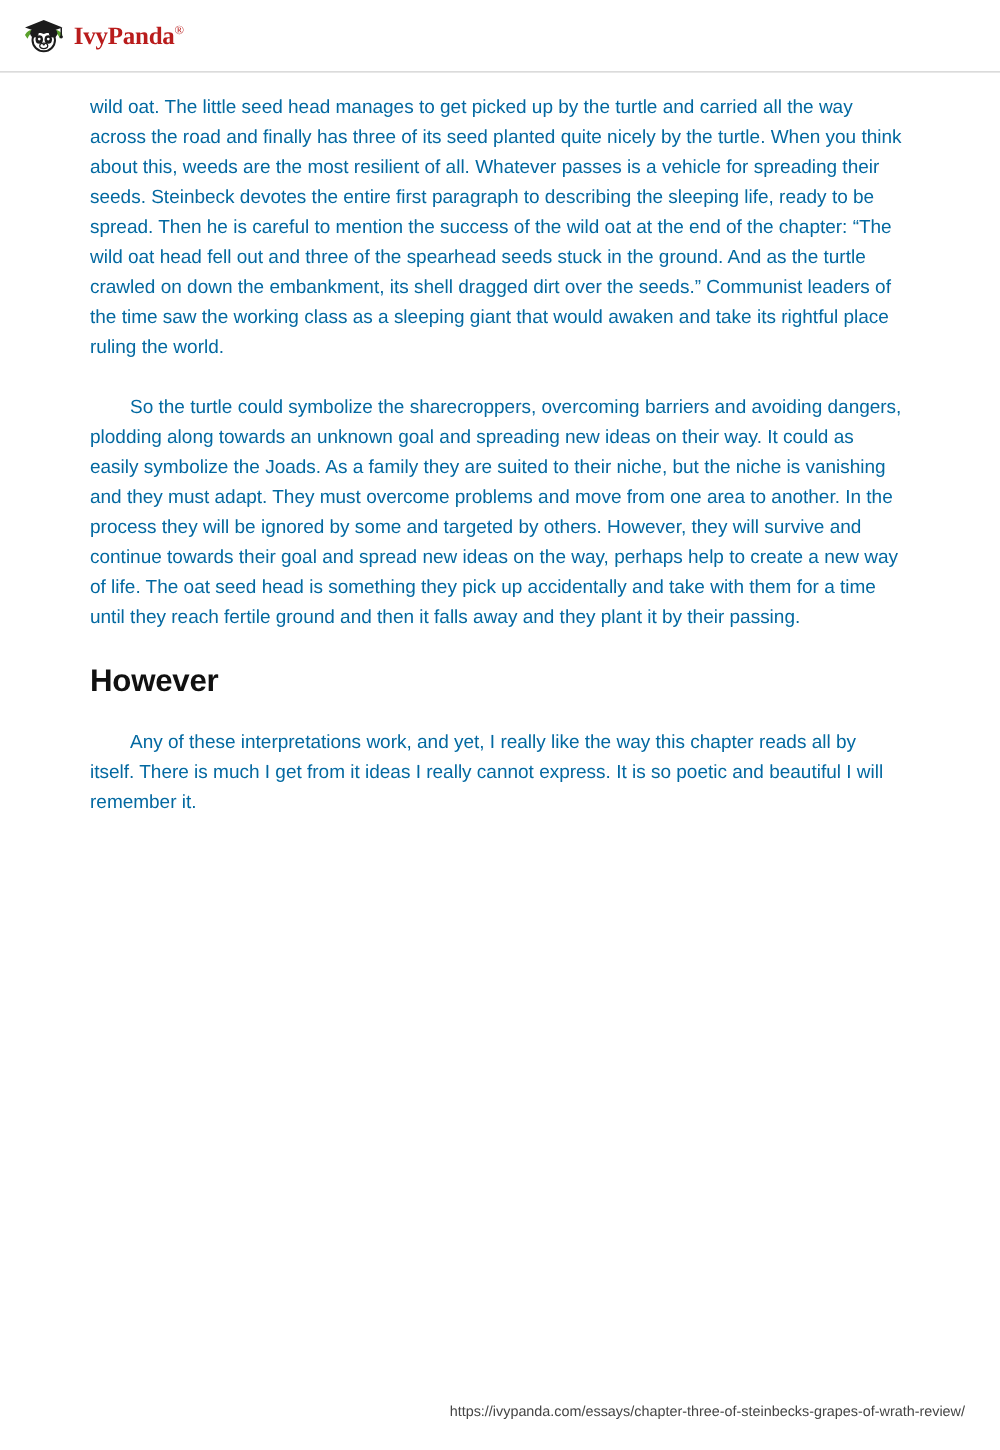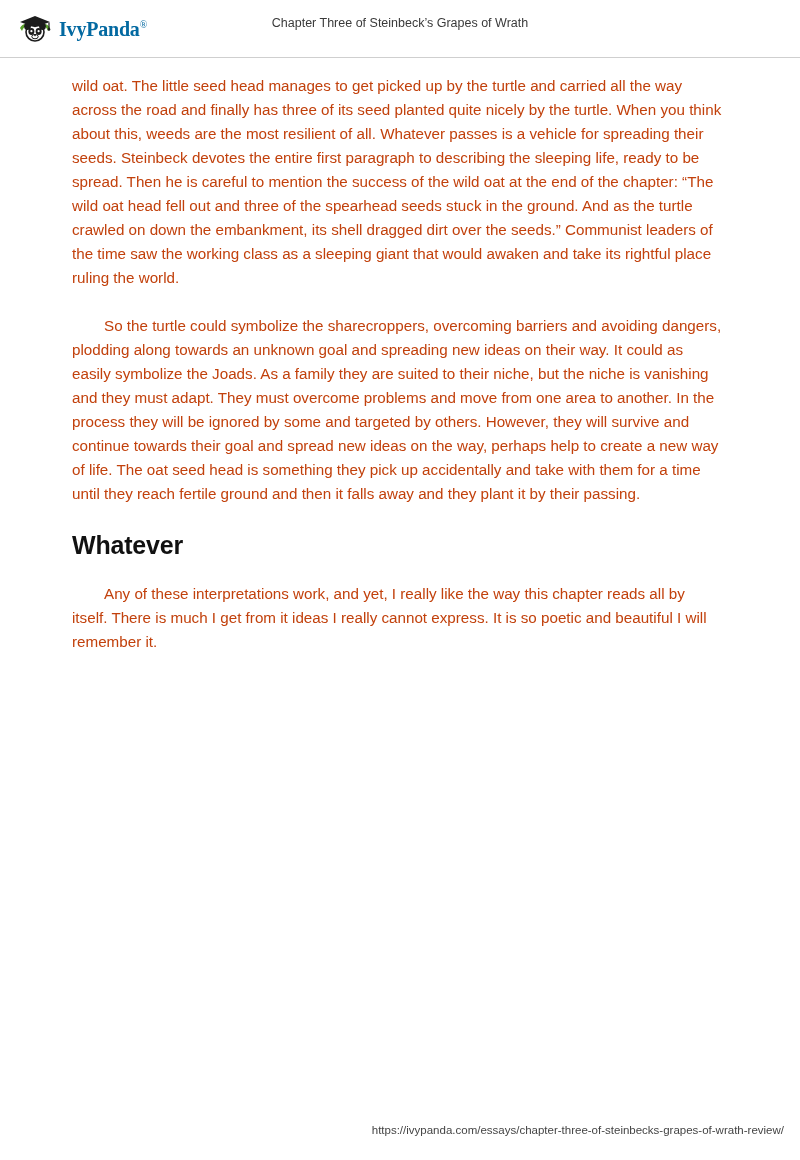--- a/index.html
+++ b/index.html
@@ -37,21 +37,21 @@
   .brand-logo {
     width: 34px;
     height: 30px;
     position: relative;
     display: block;
   }
   .brand-name {
     font-family: "Liberation Serif", serif;
     font-size: 20px;
     font-weight: bold;
-    color: #0369a1;
+    color: #b91c1c;
     letter-spacing: -0.2px;
     position: relative;
   }
   .brand-name .reg {
     font-size: 10px;
     vertical-align: super;
     font-weight: normal;
   }
   .header-title {
     position: absolute;
@@ -67,21 +67,21 @@
   
   .content {
     position: absolute;
     left: 72px;
     top: 74px;
     width: 652px;
   }
   .para {
     font-size: 15.2px;
     line-height: 24px;
-    color: #c2410c;
+    color: #0369a1;
     margin: 0 0 24px 0;
     text-align: left;
   }
   .para.indent {
     text-indent: 32px;
     margin-top: 12px;
   }
   .section-title {
     font-size: 25px;
     font-weight: bold;
@@ -91,21 +91,21 @@
     letter-spacing: -0.2px;
   }
 
   
   .page-footer {
     position: absolute;
     left: 0;
     bottom: 22px;
     width: 800px;
     text-align: right;
-    padding-right: 16px;
+    padding-right: 28px;
     box-sizing: border-box;
   }
   .footer-url {
     font-size: 11.5px;
     color: #444444;
     text-decoration: none;
   }
 </style>
 </head>
 <body>
@@ -134,29 +134,28 @@
 
         <polygon points="17,2 32,8 17,13.2 2,8" fill="#1c1c1c"></polygon>
         <rect x="12" y="9.2" width="10" height="3.2" fill="#1c1c1c"></rect>
         <line x1="31" y1="8.4" x2="31" y2="15" stroke="#1c1c1c" stroke-width="1.2"></line>
         <circle cx="31" cy="15.4" r="1.3" fill="#1c1c1c"></circle>
       </svg>
     </span>
     <span class="brand-name"><span>IvyPanda</span><span class="reg">®</span></span>
   </div>
 
-  <div class="header-title">Chapter Three of Steinbeck’s Grapes of Wrath</div>
 </div>
 
 <div class="content">
 
   <p class="para">wild oat. The little seed head manages to get picked up by the turtle and carried all the way across the road and finally has three of its seed planted quite nicely by the turtle. When you think about this, weeds are the most resilient of all. Whatever passes is a vehicle for spreading their seeds. Steinbeck devotes the entire first paragraph to describing the sleeping life, ready to be spread. Then he is careful to mention the success of the wild oat at the end of the chapter: “The wild oat head fell out and three of the spearhead seeds stuck in the ground. And as the turtle crawled on down the embankment, its shell dragged dirt over the seeds.” Communist leaders of the time saw the working class as a sleeping giant that would awaken and take its rightful place ruling the world.</p>
 
   <p class="para indent">So the turtle could symbolize the sharecroppers, overcoming barriers and avoiding dangers, plodding along towards an unknown goal and spreading new ideas on their way. It could as easily symbolize the Joads. As a family they are suited to their niche, but the niche is vanishing and they must adapt. They must overcome problems and move from one area to another. In the process they will be ignored by some and targeted by others. However, they will survive and continue towards their goal and spread new ideas on the way, perhaps help to create a new way of life. The oat seed head is something they pick up accidentally and take with them for a time until they reach fertile ground and then it falls away and they plant it by their passing.</p>
 
-  <h2 class="section-title">Whatever</h2>
+  <h2 class="section-title">However</h2>
 
   <p class="para indent">Any of these interpretations work, and yet, I really like the way this chapter reads all by itself. There is much I get from it ideas I really cannot express. It is so poetic and beautiful I will remember it.</p>
 </div>
 
 <div class="page-footer">
   <a class="footer-url" href="#">https://ivypanda.com/essays/chapter-three-of-steinbecks-grapes-of-wrath-review/</a>
 </div>
 
 </body></html>

